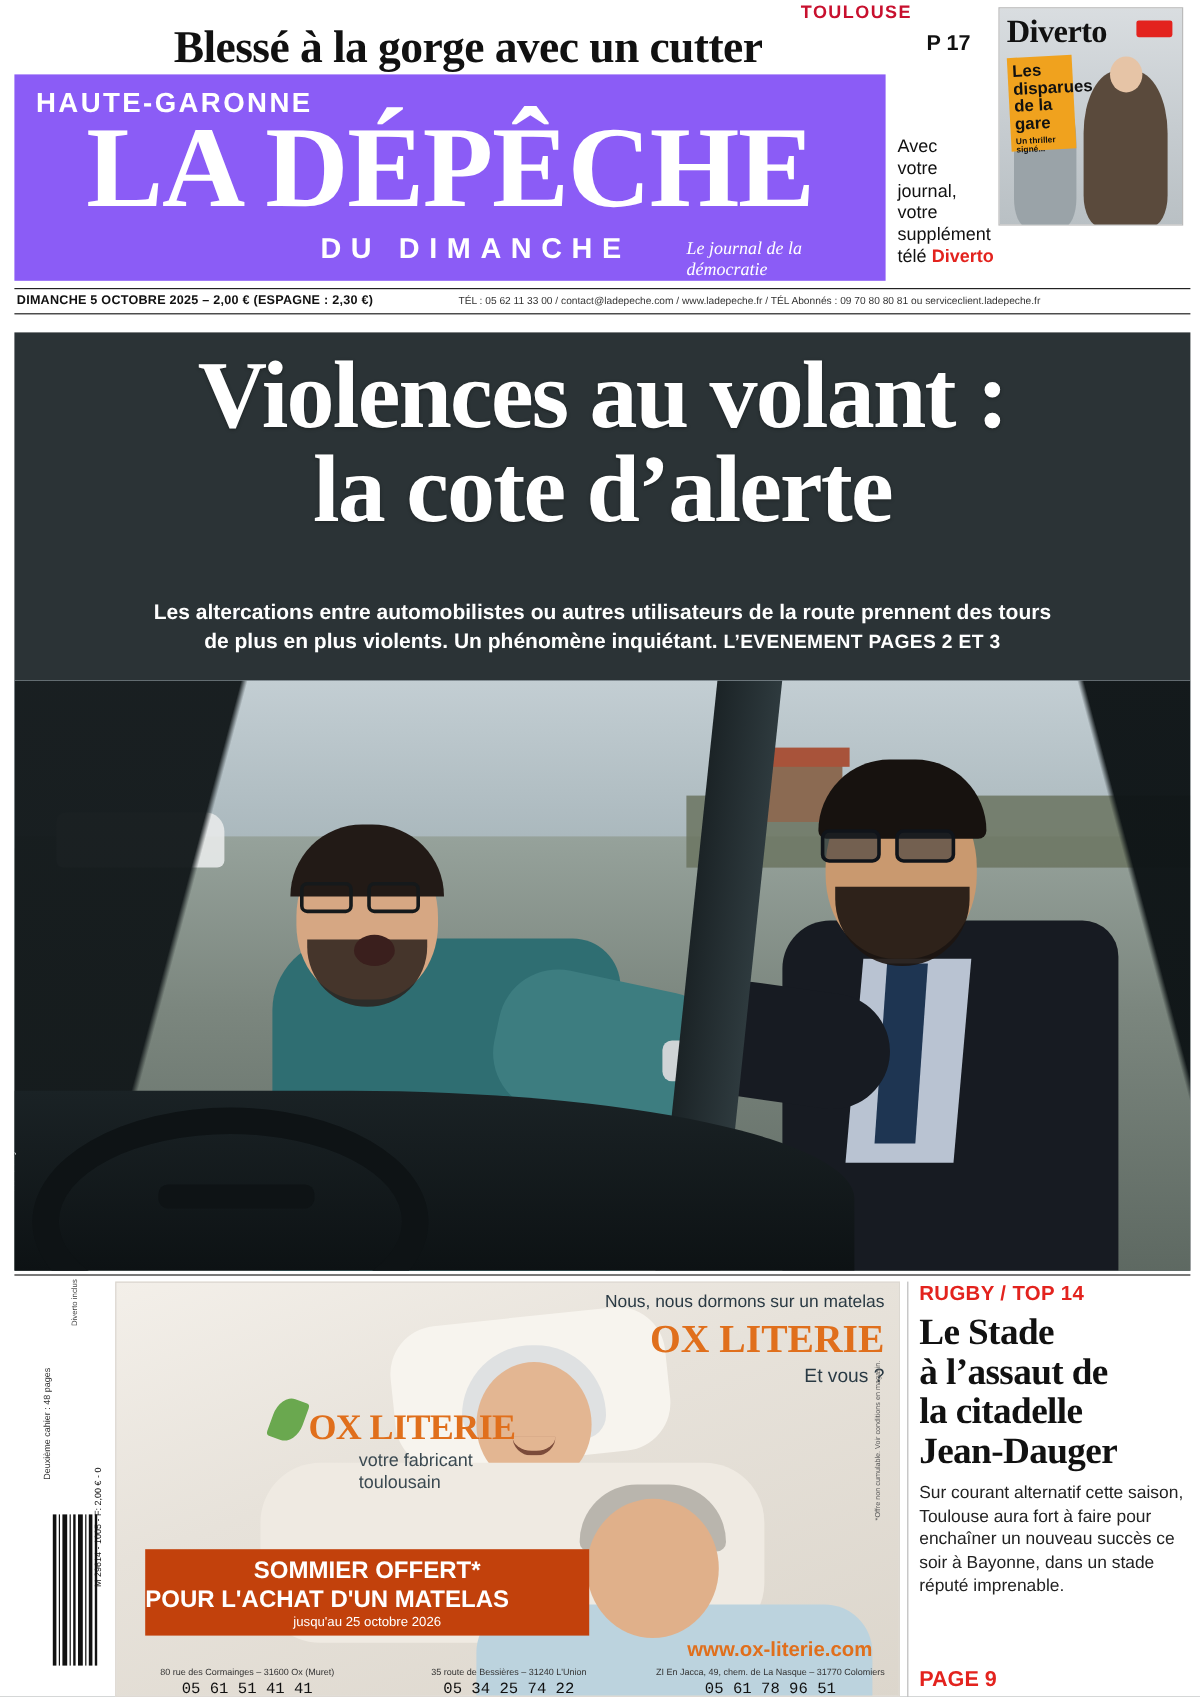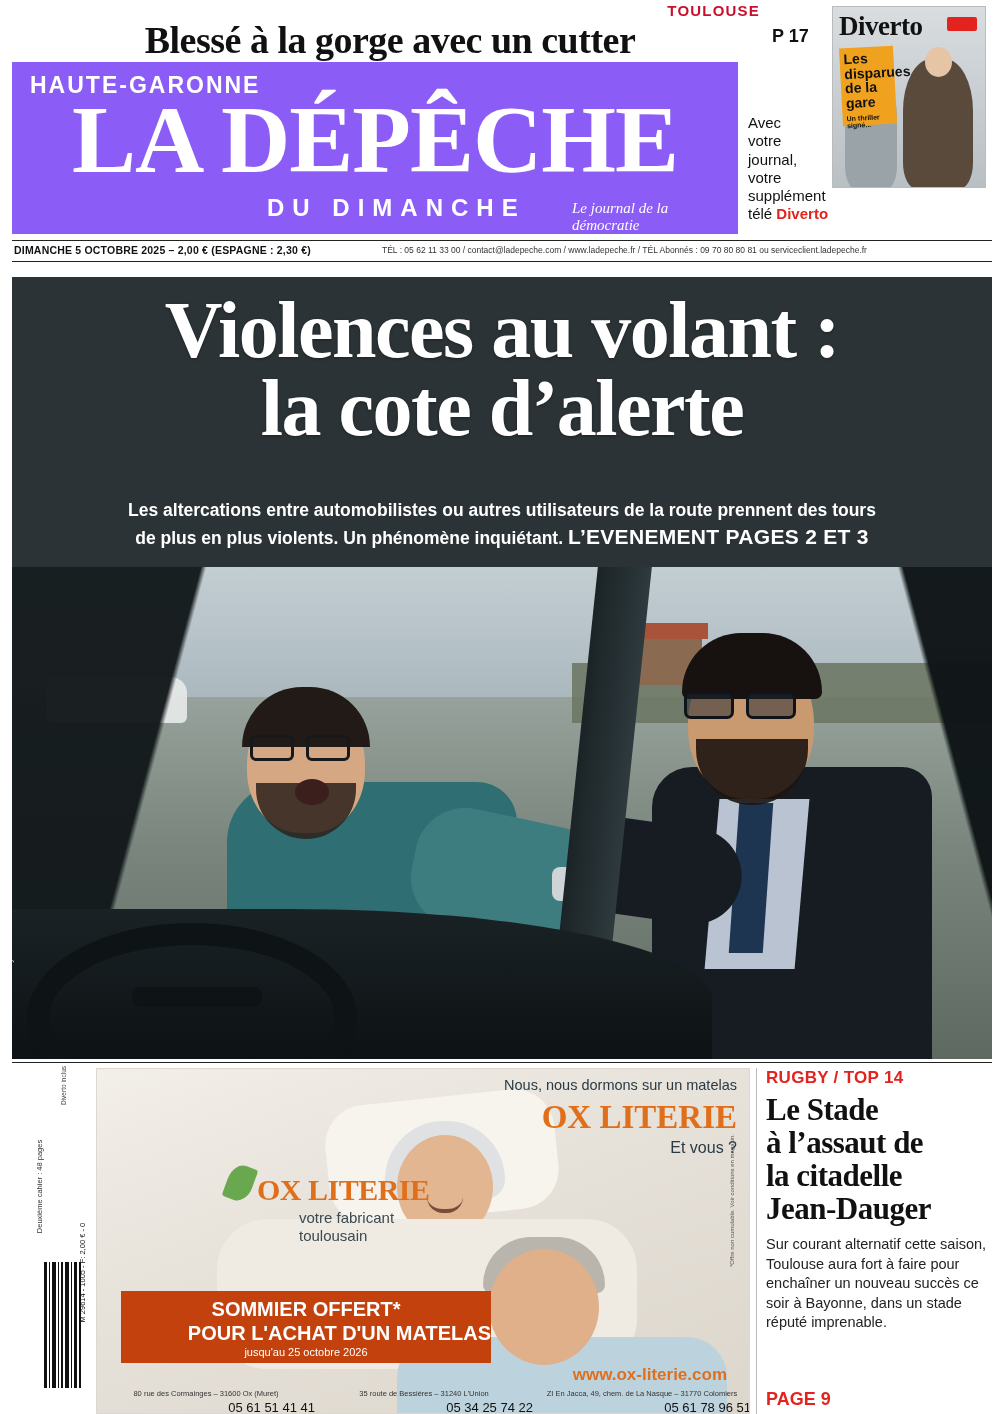--- a/index.html
+++ b/index.html
@@ -127,21 +127,21 @@
     position:absolute; left:0; top:14px; width:980px; text-align:center;
     color:#fff; font-family:"Liberation Serif", serif; font-weight:bold;
     font-size:80px; line-height:0.98; letter-spacing:-1.5px;
     text-shadow:0 1px 3px rgba(0,0,0,.35);
   }
   .lead-sub {
     position:absolute; left:55px; top:222px; width:870px; text-align:center;
     color:#fff; font-family:"Liberation Sans", sans-serif; font-weight:bold;
     font-size:17.5px; line-height:1.35;
   }
-  .lead-sub .ref { font-size:21px; letter-spacing:0.3px; }
+  .lead-sub .ref { font-size:16px; letter-spacing:0.3px; }
 
   
   .scene { position:absolute; left:0; top:290px; width:980px; height:492px; overflow:hidden;
            background:linear-gradient(180deg,#8f9ea6 0%,#9fb0b6 35%,#7c8a8c 70%,#6f7c7a 100%); }
   .sky { position:absolute; left:0; top:0; width:980px; height:140px;
          background:linear-gradient(180deg,#c3ced3,#a9b7bc); }
   .field { position:absolute; left:0; top:130px; width:980px; height:362px;
            background:linear-gradient(180deg,#96a29b,#7b867e 40%,#5e6962 100%); }
   .bush { position:absolute; left:560px; top:96px; width:420px; height:60px;
           background:#6b7460; opacity:.85; }
@@ -271,37 +271,37 @@
   }
   .ad-offer {
     position:absolute; left:24px; top:222px; width:370px; height:72px;
     background:#c2410c;
   }
   .ad-offer-l1 {
     position:absolute; left:0; top:7px; width:370px; text-align:center;
     color:#fff; font-family:"Liberation Sans", sans-serif; font-weight:bold; font-size:20px;
   }
   .ad-offer-l2 {
-    position:absolute; left:0; top:31px; width:370px; text-align:right;
+    position:absolute; left:0; top:31px; width:370px; text-align:left;
     color:#fff; font-family:"Liberation Sans", sans-serif; font-weight:bold; font-size:20px;
   }
   .ad-offer-l3 {
     position:absolute; left:0; top:55px; width:370px; text-align:center;
     color:#fff; font-family:"Liberation Sans", sans-serif; font-size:11px;
   }
   .ad-url {
     position:absolute; left:380px; top:296px; width:250px; text-align:right;
     font-family:"Liberation Sans", sans-serif; font-weight:bold; font-size:17px; color:#e06f1c;
   }
   .ad-stores {
     position:absolute; left:0; top:320px; width:654px; height:26px;
   }
   .store { position:absolute; top:0; width:218px; text-align:center; }
   .store .addr { font-family:"Liberation Sans", sans-serif; font-size:7.5px; color:#333; }
-  .store .tel { font-family:Liberation Sans, sans-serif; font-size:13px; color:#111; margin-top:2px;text-align:right; }
+  .store .tel { font-family:Liberation Mono, monospace; font-size:13px; color:#111; margin-top:2px; }
   .ad-side-note {
     position:absolute; left:560px; top:120px; width:150px; transform:rotate(-90deg);
     font-family:"Liberation Sans", sans-serif; font-size:6px; color:#555;
   }
 
   
   .rugby { position:absolute; left:766px; top:1068px; width:226px; height:346px; }
   .rugby-kicker {
     font-family:"Liberation Sans", sans-serif; font-weight:bold; font-size:17px;
     color:#e3231e; letter-spacing:0.3px;

